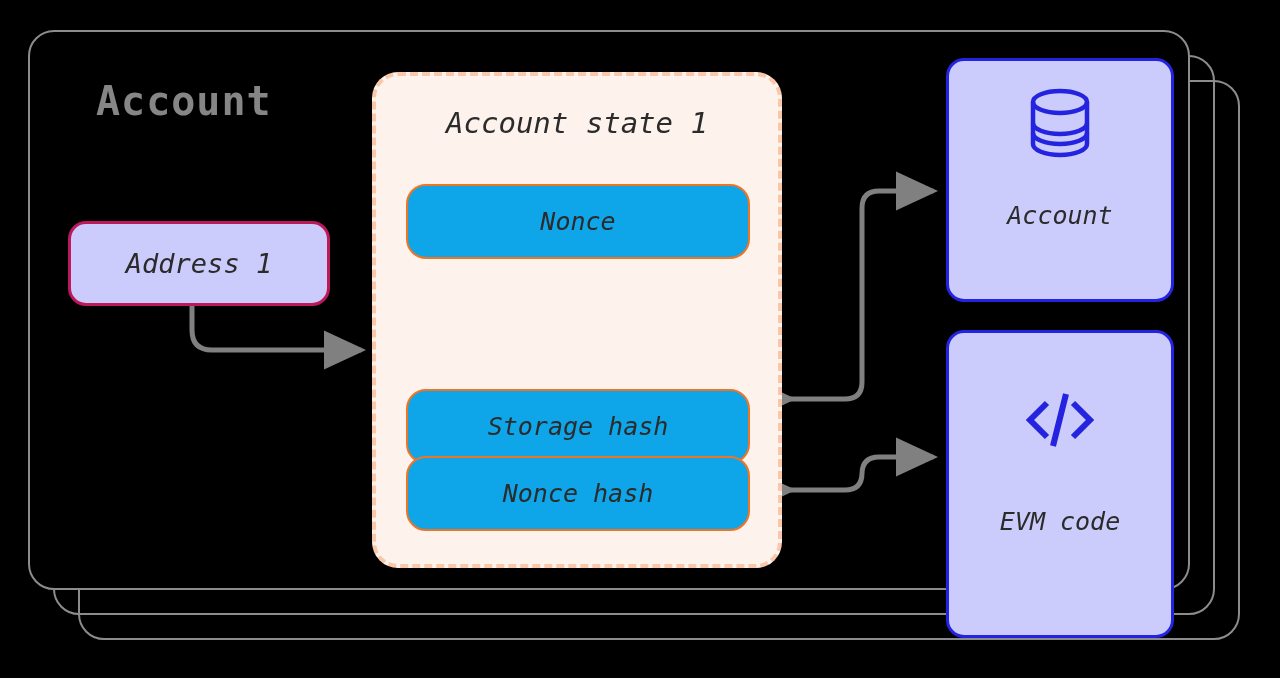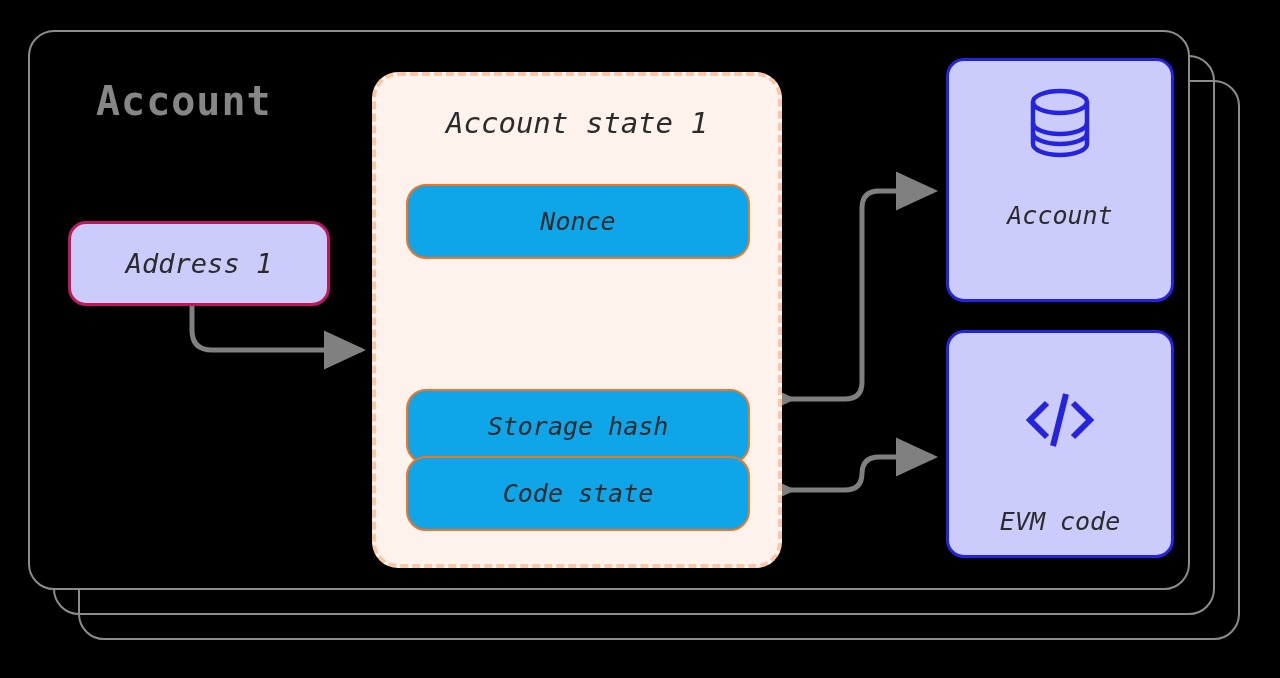--- a/index.html
+++ b/index.html
@@ -129,21 +129,21 @@
   .side-box {
     position: absolute;
     left: 946px;
     width: 228px;
     background: #ccccfc;
     border: 3px solid #2323e0;
     border-radius: 18px;
     box-sizing: border-box;
   }
   .side-storage { top: 58px;  height: 244px; }
-  .side-evm     { top: 330px; height: 228px; text-decoration: underline; }
+  .side-evm     { top: 330px; height: 308px; text-decoration: underline; }
   .side-icon {
     position: absolute;
     left: 0;
     width: 100%;
     display: flex;
     justify-content: center;
   }
   .side-storage .side-icon { top: 26px; }
   .side-evm .side-icon { top: 56px; }
   .side-label {
@@ -201,21 +201,21 @@
   <div class="state-box">
     <div class="state-title">Account state 1</div>
 
     <div class="field field-0">
       <span class="lbl">Nonce</span>
     </div>
     <div class="field field-2">
       <span class="lbl">Storage hash</span>
     </div>
     <div class="field field-3">
-      <span class="lbl">Code state</span>
+      <span class="lbl">Nonce hash</span>
     </div>
   </div>
 
   <div class="side-box side-storage">
     <div class="side-icon">
       <svg width="62" height="72" viewBox="0 0 62 72">
         <ellipse cx="31" cy="15" rx="27" ry="11" fill="none" stroke="#2323e0" stroke-width="4.5"></ellipse>
         <path d="M4,15 L4,57" fill="none" stroke="#2323e0" stroke-width="4.5"></path>
         <path d="M58,15 L58,57" fill="none" stroke="#2323e0" stroke-width="4.5"></path>
         <path d="M4,57 A27,11 0 0,0 58,57" fill="none" stroke="#2323e0" stroke-width="4.5"></path>

